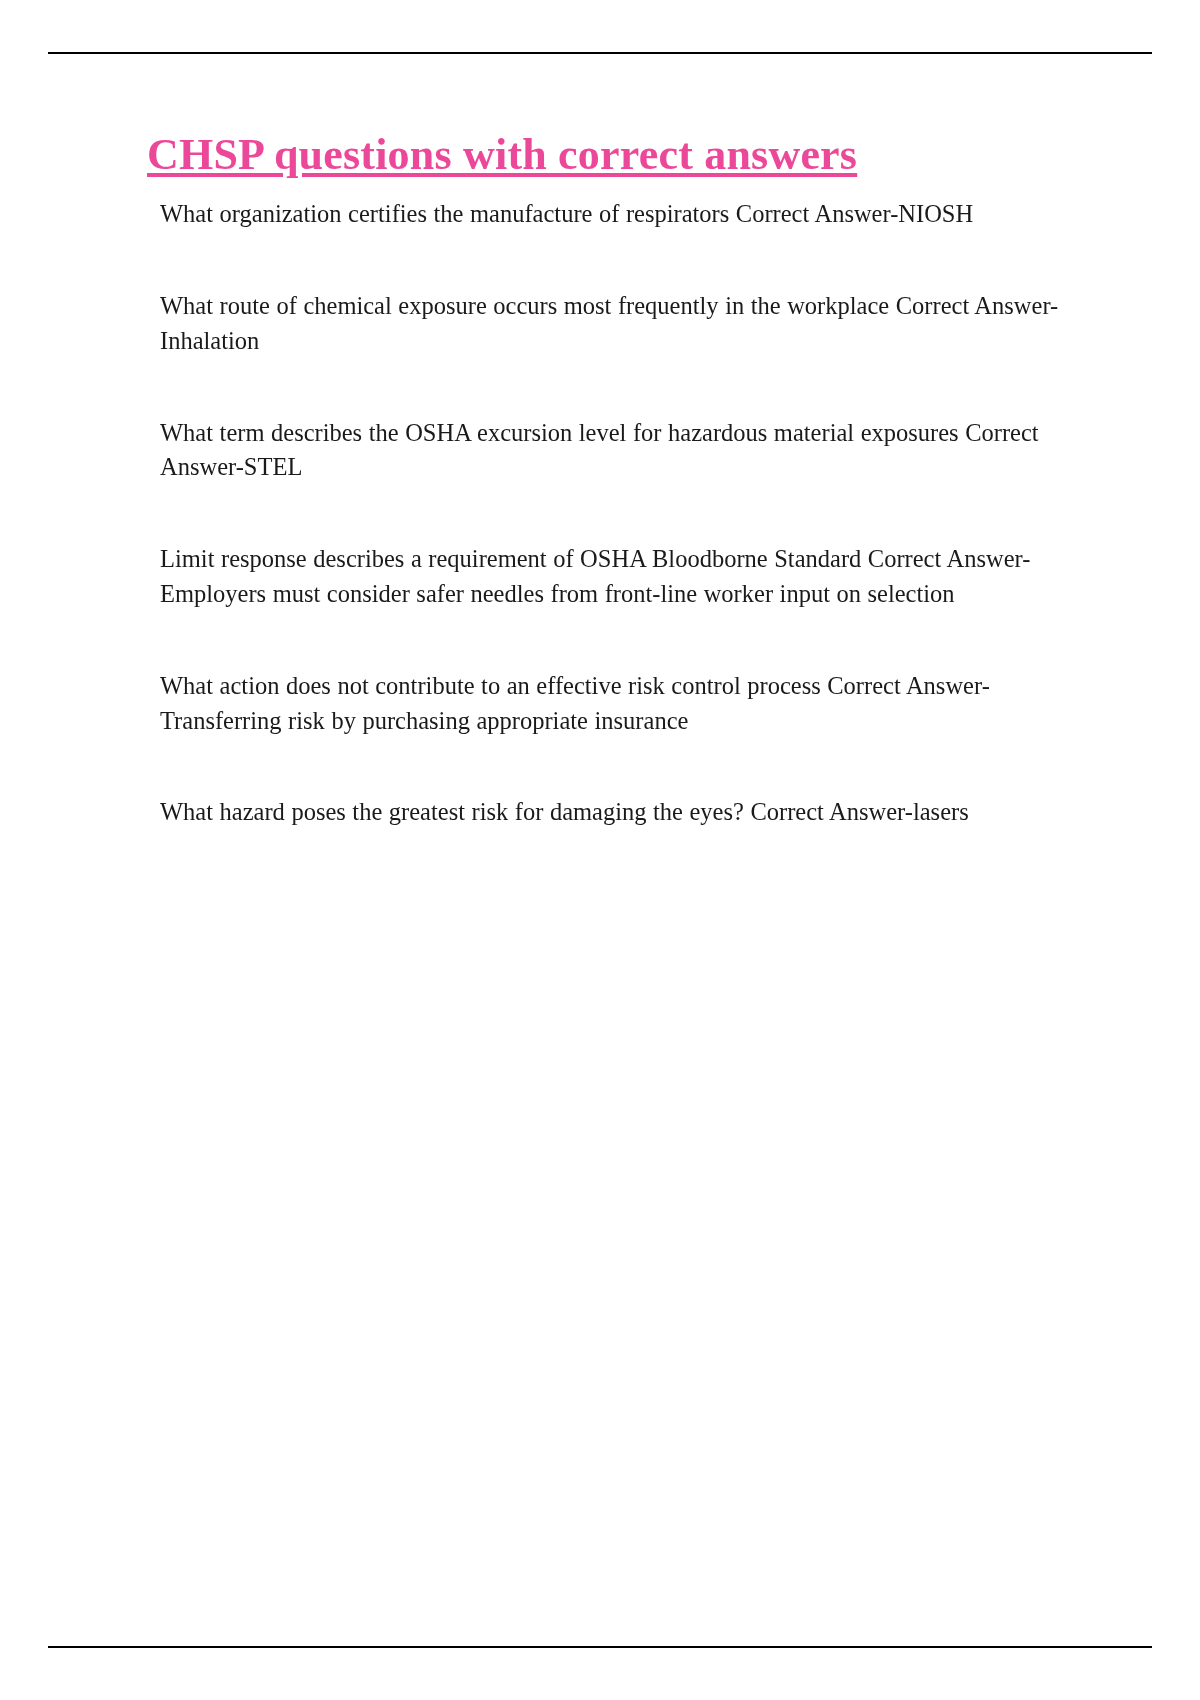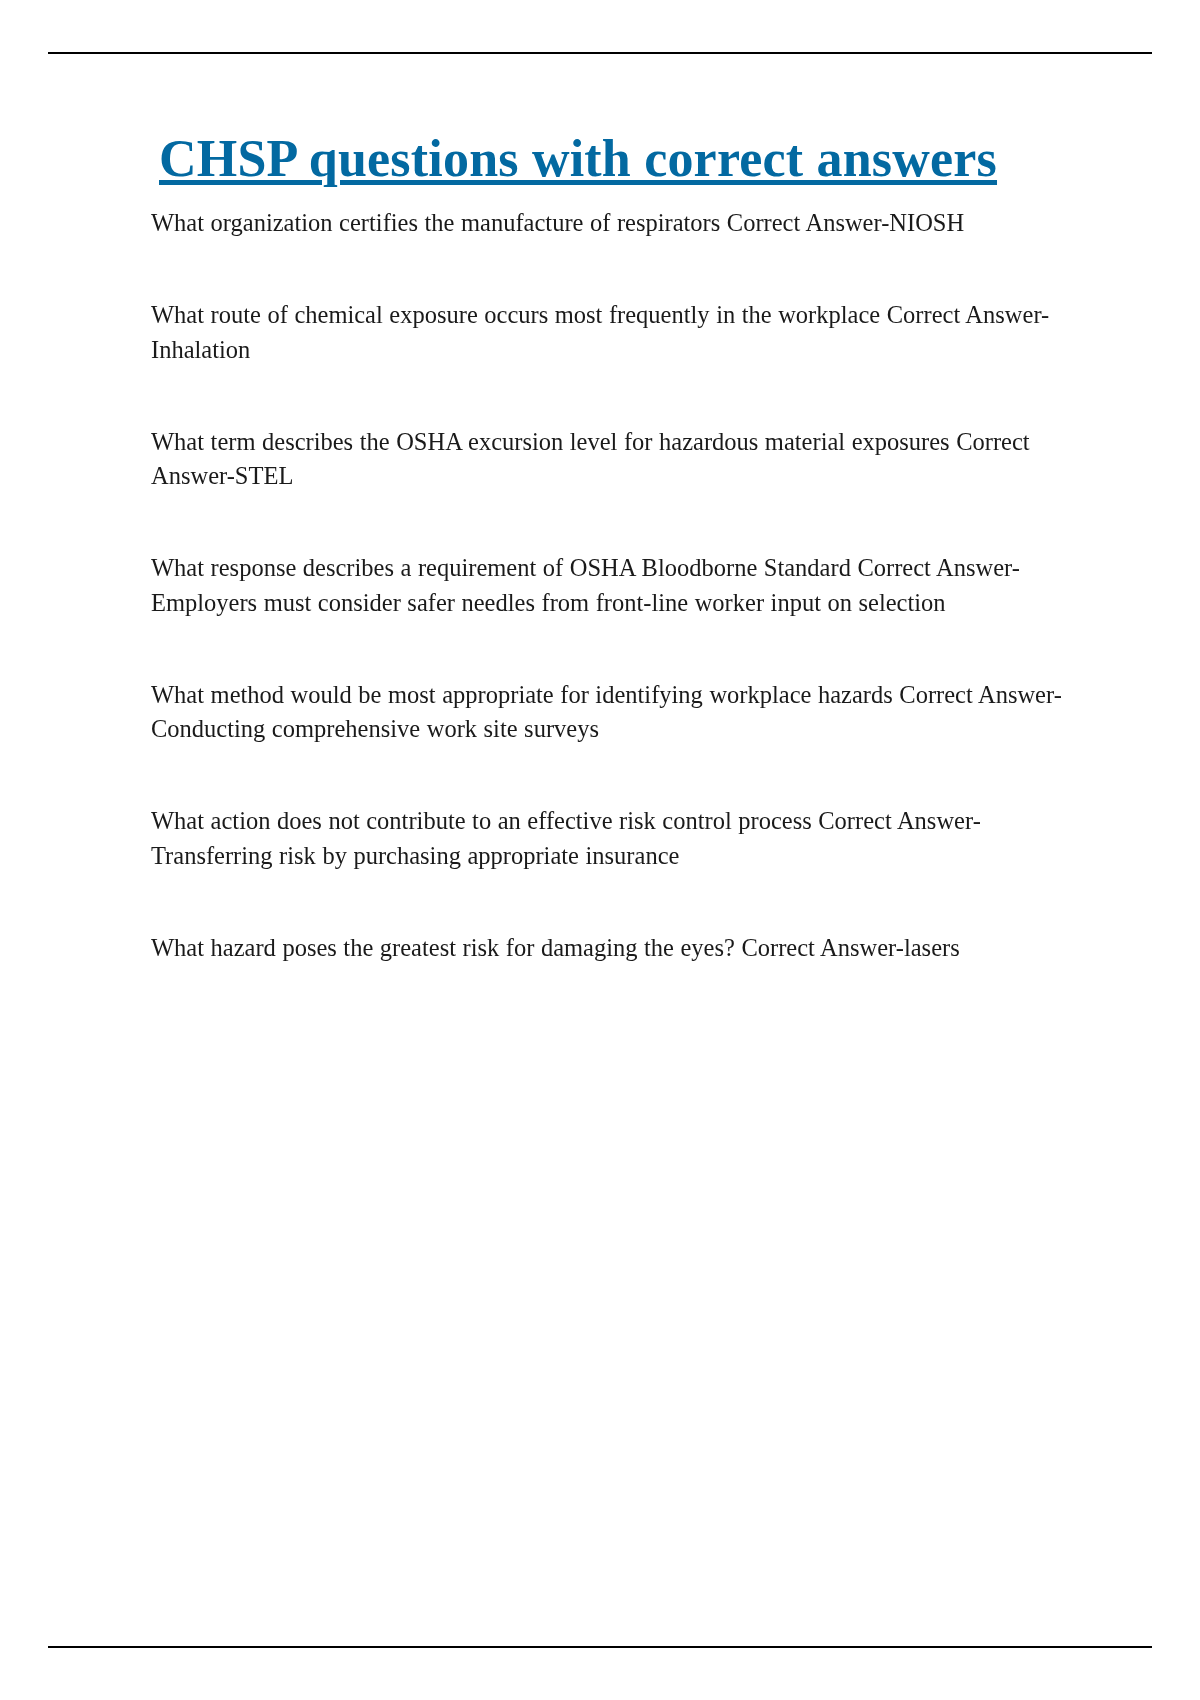--- a/index.html
+++ b/index.html
@@ -36,32 +36,32 @@
 
   .content {
     position: absolute;
     left: 147px;
     top: 130px;
     width: 935px;
   }
 
   .doc-title {
     font-family: "Liberation Serif", "DejaVu Serif", serif;
-    font-size: 52px;
+    font-size: 44px;
     font-weight: bold;
-    color: #0369a1;
+    color: #ec4899;
     text-decoration: underline;
     text-underline-offset: 4px;
-    margin: 0 0 18px 12px;
+    margin: 0 0 18px 0;
     line-height: 1.12;
     letter-spacing: 0.2px;
   }
 
   .qa-list {
-    margin: 4px;
+    margin: 13px;
     padding: 0;
     list-style: none;
   }
   .qa-item {
     font-size: 24.5px;
     line-height: 1.42;
     margin: 0 0 57px 0;
     color: #1a1a1a;
     text-align: left;
     word-spacing: 0.4px;
@@ -81,22 +81,21 @@
   <div class="rule rule-top"></div>
 
   <div class="content">
 
     <h1 class="doc-title">CHSP questions with correct answers</h1>
 
     <div class="qa-list">
       <p class="qa-item">What organization certifies the manufacture of respirators Correct Answer-NIOSH</p>
       <p class="qa-item">What route of chemical exposure occurs most frequently in the workplace Correct Answer-Inhalation</p>
       <p class="qa-item">What term describes the OSHA excursion level for hazardous material exposures Correct Answer-STEL</p>
-      <p class="qa-item">What response describes a requirement of OSHA Bloodborne Standard Correct Answer-Employers must consider safer needles from front-line worker input on selection</p>
-      <p class="qa-item">What method would be most appropriate for identifying workplace hazards Correct Answer-Conducting comprehensive work site surveys</p>
+      <p class="qa-item">Limit response describes a requirement of OSHA Bloodborne Standard Correct Answer-Employers must consider safer needles from front-line worker input on selection</p>
       <p class="qa-item">What action does not contribute to an effective risk control process Correct Answer-Transferring risk by purchasing appropriate insurance</p>
       <p class="qa-item">What hazard poses the greatest risk for damaging the eyes? Correct Answer-lasers</p>
     </div>
 
   </div>
 
   <div class="rule rule-bottom"></div>
 
 </div>
 

